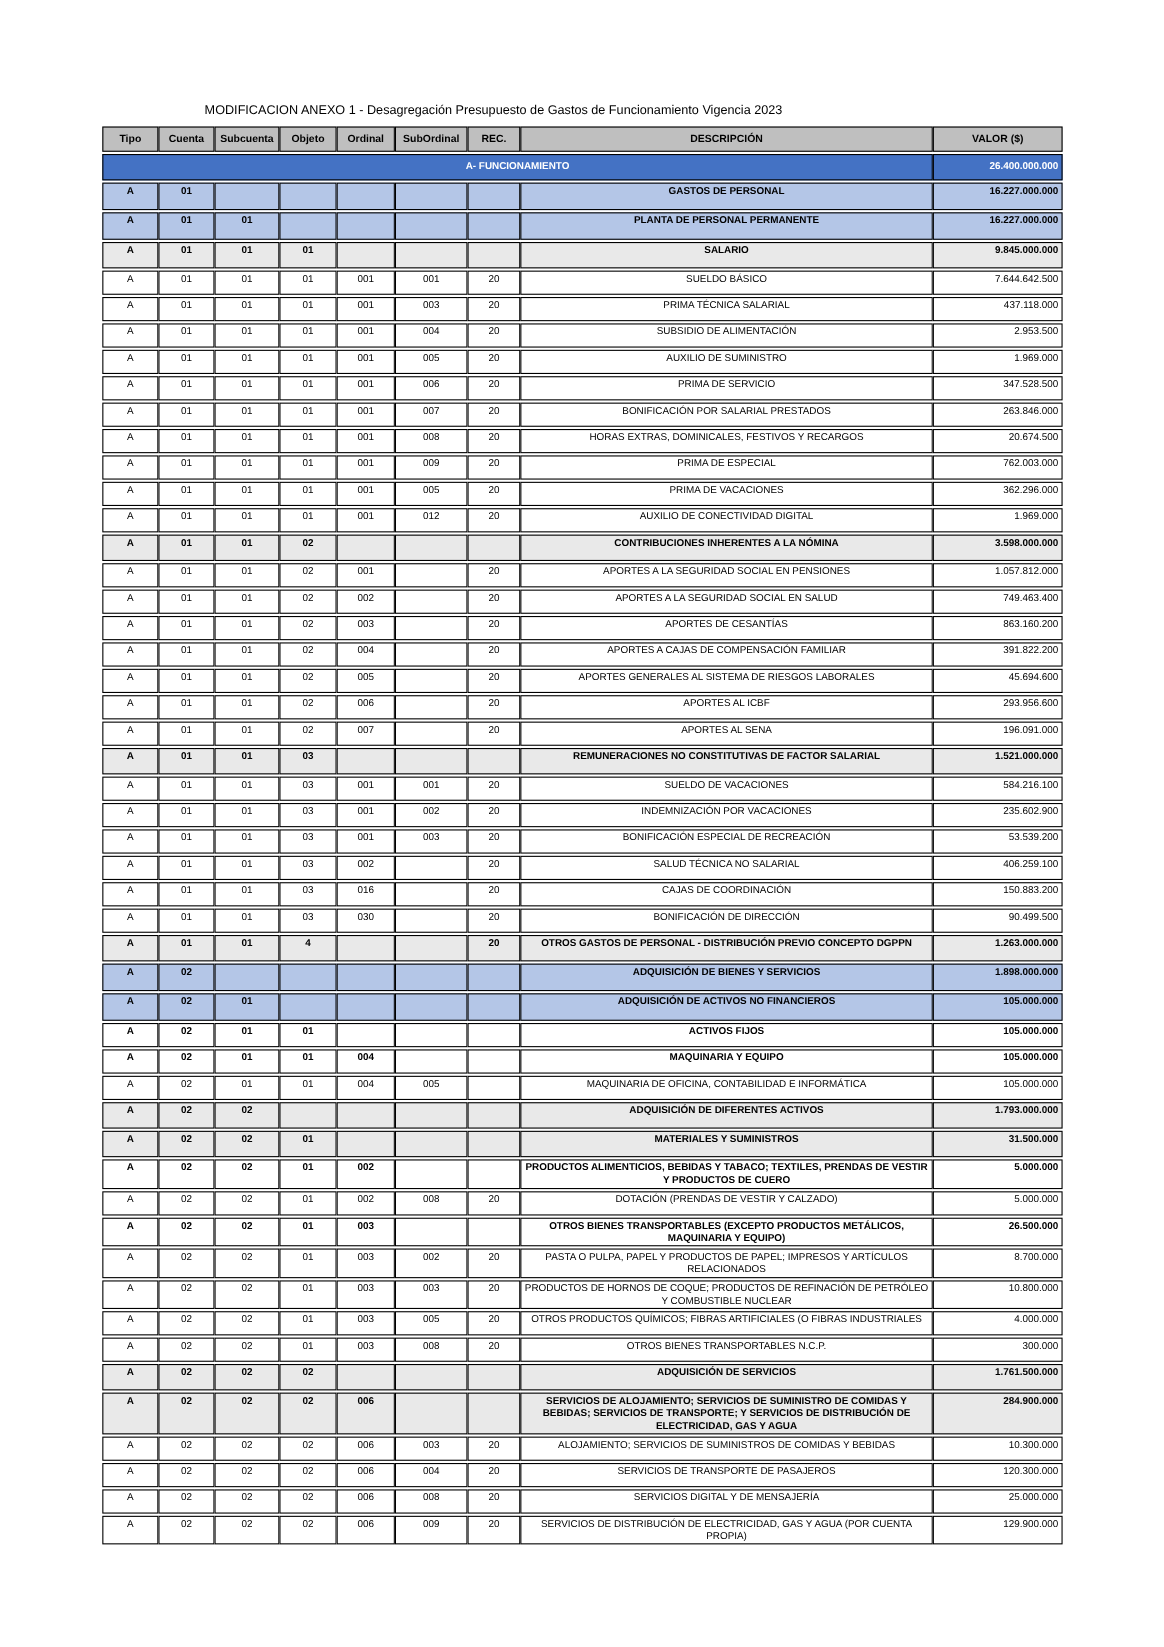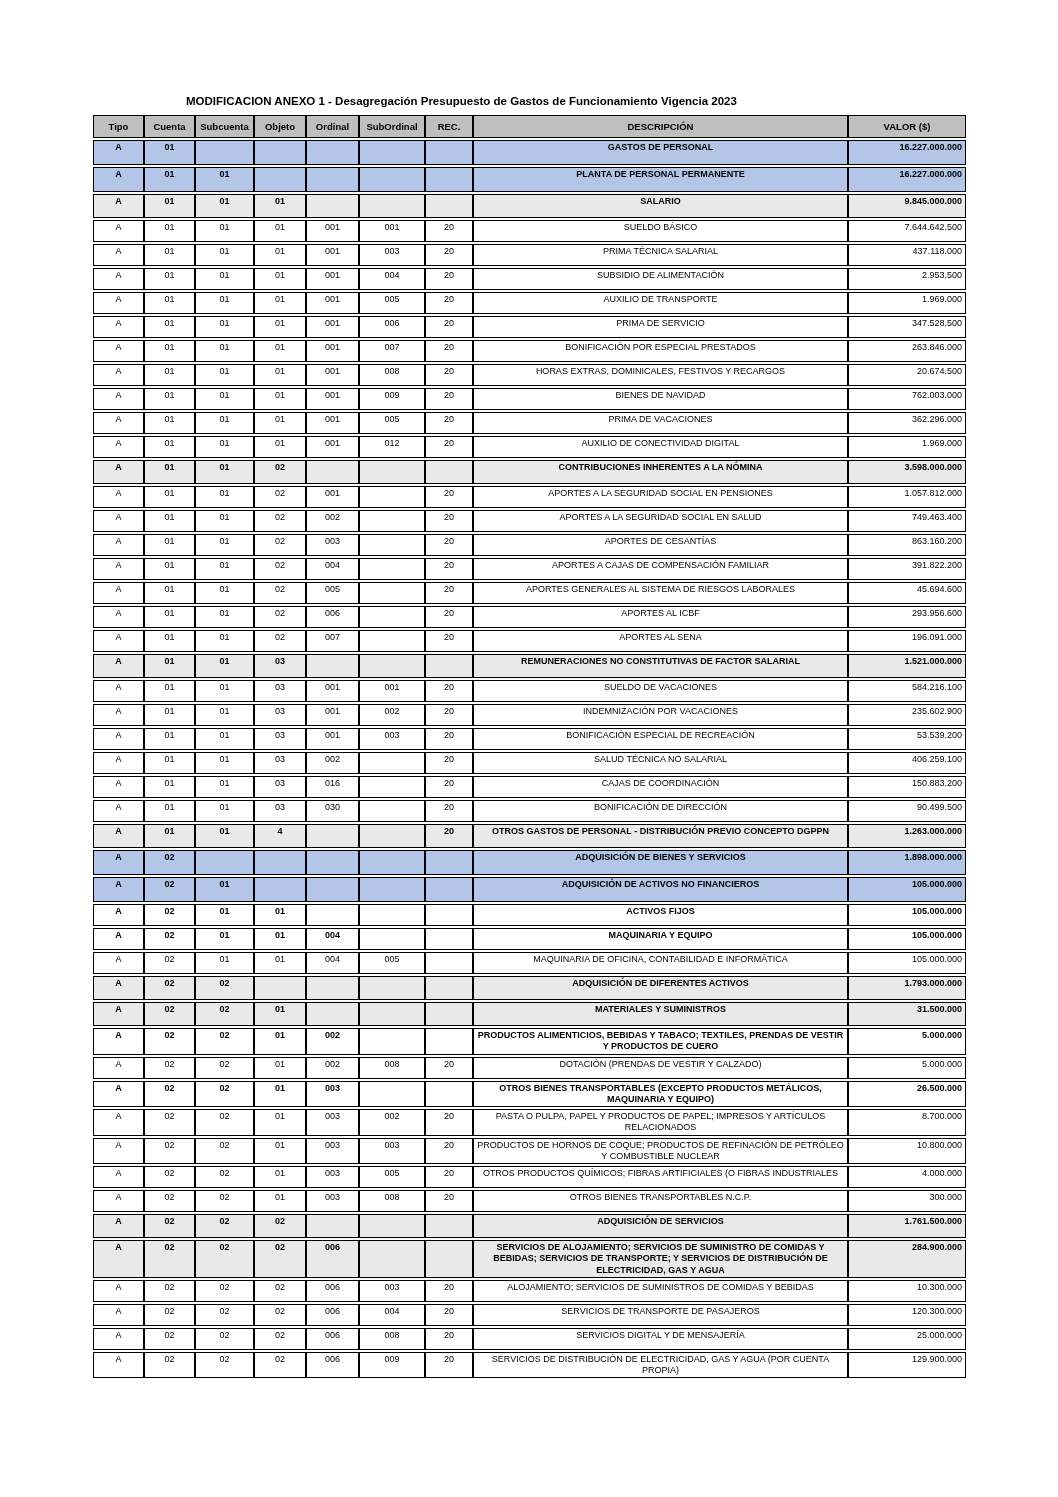--- a/index.html
+++ b/index.html
@@ -3,21 +3,21 @@
 <meta charset="utf-8">
 <style>
   html,body { margin:0; padding:0; }
   body {
     width:1058px; height:1497px; position:relative;
     background:#ffffff; color:#000;
     font-family:"Liberation Sans", sans-serif;
   }
   .page-title {
     position:absolute; left:186px; top:95px;
-    font-size:11.5px; font-weight:bold; white-space:nowrap;
+    font-size:11.5px; font-weight:normal; white-space:nowrap;
   }
   table.budget {
     position:absolute; left:93px; top:113px;
     width:873px; table-layout:fixed;
     border-collapse:separate; border-spacing:0 2px;
   }
   table.budget th, table.budget td {
     border:1.5px solid #000;
     padding:1px 3px;
     font-size:9px; line-height:1.25;
@@ -66,20 +66,24 @@
       <th>Subcuenta</th>
       <th>Objeto</th>
       <th>Ordinal</th>
       <th>SubOrdinal</th>
       <th>REC.</th>
       <th>DESCRIPCIÓN</th>
       <th>VALOR ($)</th>
     </tr>
   </thead>
   <tbody id="budget-body">
+      <tr class="total">
+        <td colspan="8" class="desc">A- FUNCIONAMIENTO</td>
+        <td class="val">26.400.000.000</td>
+      </tr>
       <tr class="blue">
         <td class="code">A</td>
         <td class="code">01</td>
         <td class="code"></td>
         <td class="code"></td>
         <td class="code"></td>
         <td class="code"></td>
         <td class="code"></td>
         <td class="desc">GASTOS DE PERSONAL</td>
         <td class="val">16.227.000.000</td>
@@ -140,21 +144,21 @@
         <td class="val">2.953.500</td>
       </tr>
       <tr class="normal">
         <td class="code">A</td>
         <td class="code">01</td>
         <td class="code">01</td>
         <td class="code">01</td>
         <td class="code">001</td>
         <td class="code">005</td>
         <td class="code">20</td>
-        <td class="desc">AUXILIO DE TRANSPORTE</td>
+        <td class="desc">AUXILIO DE SUMINISTRO</td>
         <td class="val">1.969.000</td>
       </tr>
       <tr class="normal">
         <td class="code">A</td>
         <td class="code">01</td>
         <td class="code">01</td>
         <td class="code">01</td>
         <td class="code">001</td>
         <td class="code">006</td>
         <td class="code">20</td>
@@ -162,21 +166,21 @@
         <td class="val">347.528.500</td>
       </tr>
       <tr class="normal">
         <td class="code">A</td>
         <td class="code">01</td>
         <td class="code">01</td>
         <td class="code">01</td>
         <td class="code">001</td>
         <td class="code">007</td>
         <td class="code">20</td>
-        <td class="desc">BONIFICACIÓN POR ESPECIAL PRESTADOS</td>
+        <td class="desc">BONIFICACIÓN POR SALARIAL PRESTADOS</td>
         <td class="val">263.846.000</td>
       </tr>
       <tr class="normal">
         <td class="code">A</td>
         <td class="code">01</td>
         <td class="code">01</td>
         <td class="code">01</td>
         <td class="code">001</td>
         <td class="code">008</td>
         <td class="code">20</td>
@@ -184,21 +188,21 @@
         <td class="val">20.674.500</td>
       </tr>
       <tr class="normal">
         <td class="code">A</td>
         <td class="code">01</td>
         <td class="code">01</td>
         <td class="code">01</td>
         <td class="code">001</td>
         <td class="code">009</td>
         <td class="code">20</td>
-        <td class="desc">BIENES DE NAVIDAD</td>
+        <td class="desc">PRIMA DE ESPECIAL</td>
         <td class="val">762.003.000</td>
       </tr>
       <tr class="normal">
         <td class="code">A</td>
         <td class="code">01</td>
         <td class="code">01</td>
         <td class="code">01</td>
         <td class="code">001</td>
         <td class="code">005</td>
         <td class="code">20</td>

